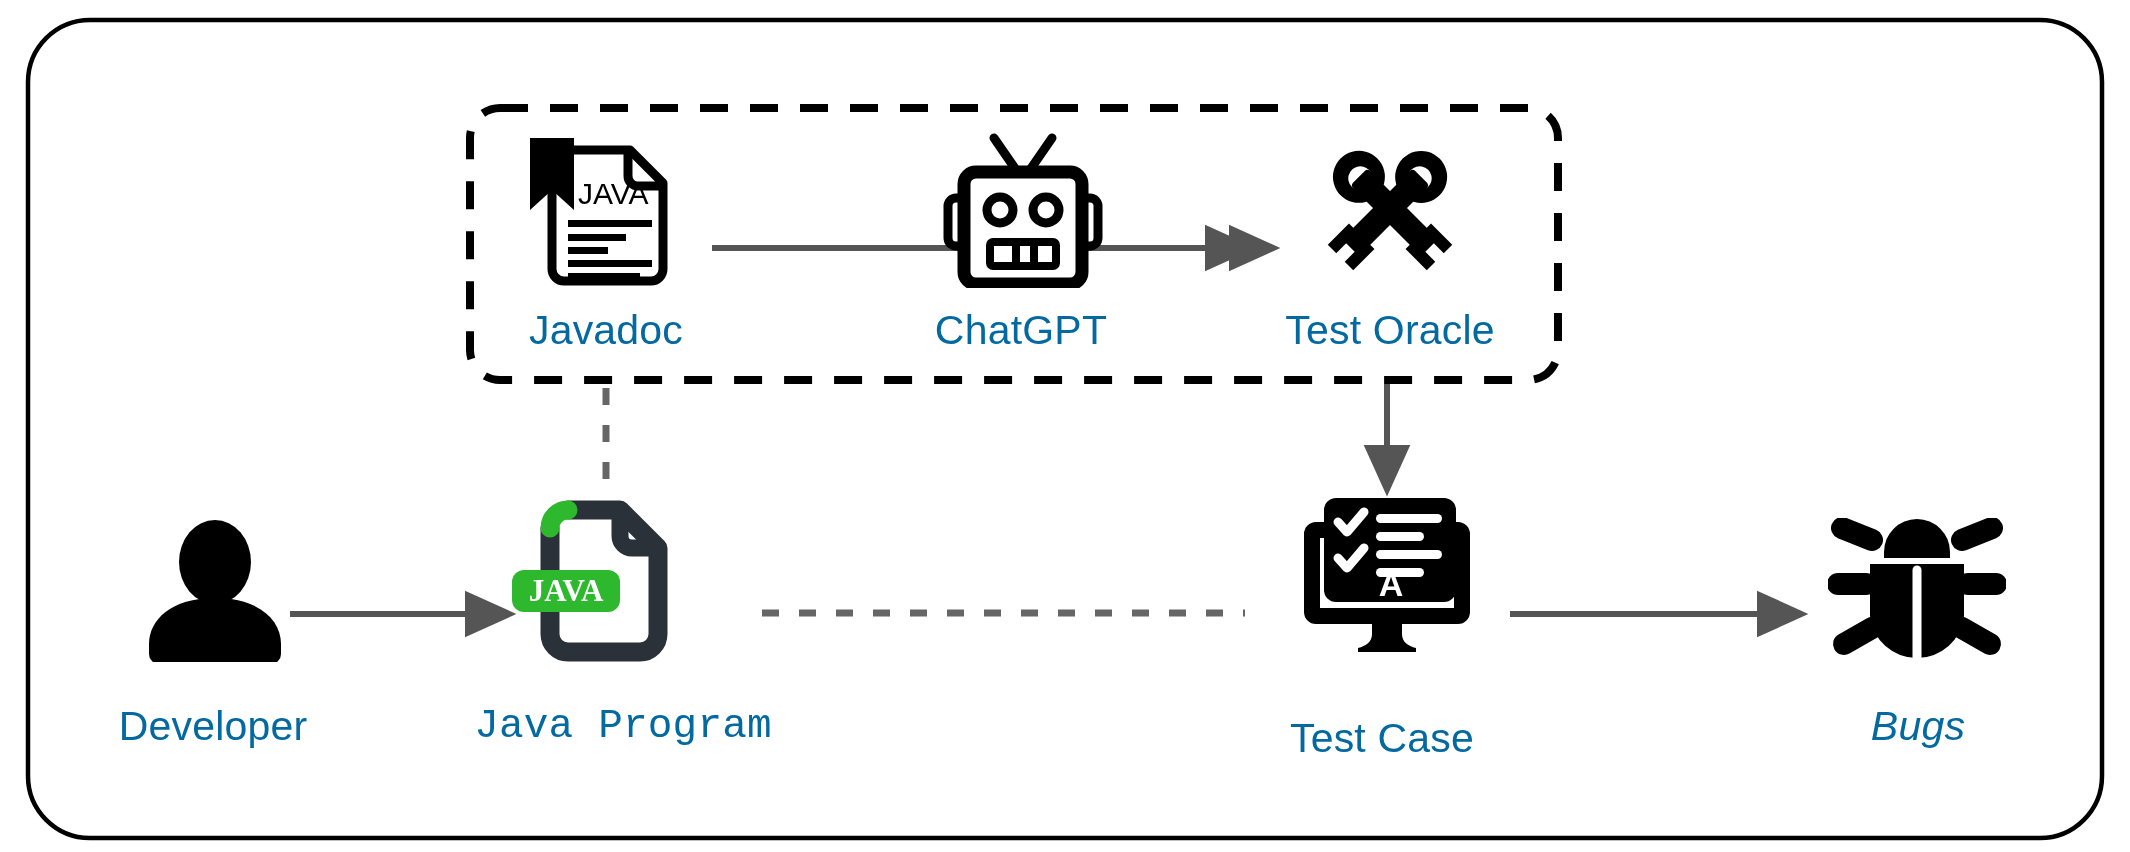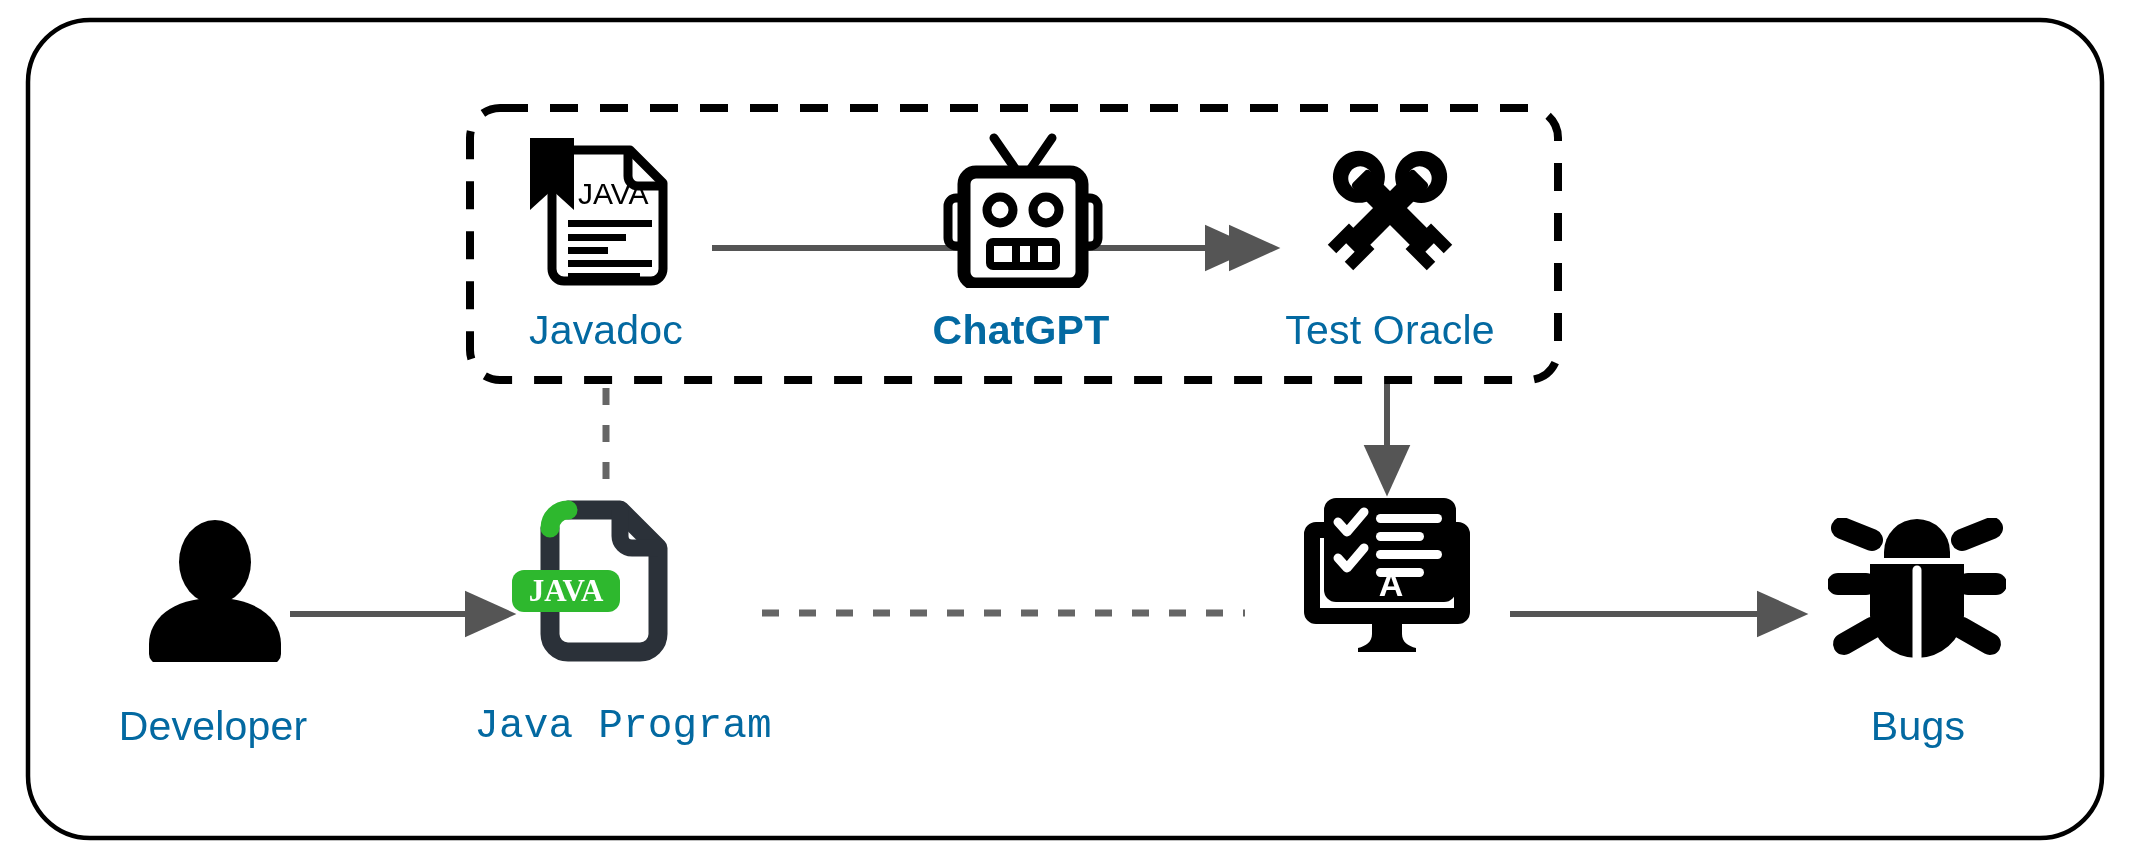--- a/index.html
+++ b/index.html
@@ -198,24 +198,25 @@
 
         <path d="M42 46 h94 v52 a47 47 0 0 1 -47 42 a47 47 0 0 1 -47 -42 Z"></path>
       </g>
 
       <line x1="89" y1="52" x2="89" y2="140" stroke="#ffffff" stroke-width="9" stroke-linecap="round"></line>
     </svg>
   </div>
 
   <div class="node-label" style="left:606px; top:310px;">Javadoc</div>
 
-  <div class="node-label" style="left:1021px; top:310px;font-weight:bold;">ChatGPT</div>
+  <div class="node-label" style="left:1021px; top:310px;">ChatGPT</div>
 
   <div class="node-label" style="left:213px; top:706px;">Developer</div>
 
   <div class="node-label" style="left:1390px; top:310px;">Test Oracle</div>
 
   <div class="node-label" style="left:623px; top:706px;font-family:Liberation Mono, monospace;">Java Program</div>
 
-
-  <div class="node-label" style="left:1918px; top:706px;">Bugs</div>
+  <div class="node-label" style="left:1382px; top:718px;">Test Case</div>
+
+  <div class="node-label" style="left:1918px; top:706px;font-style:italic;">Bugs</div>
 
 </div>
 
 </body></html>

